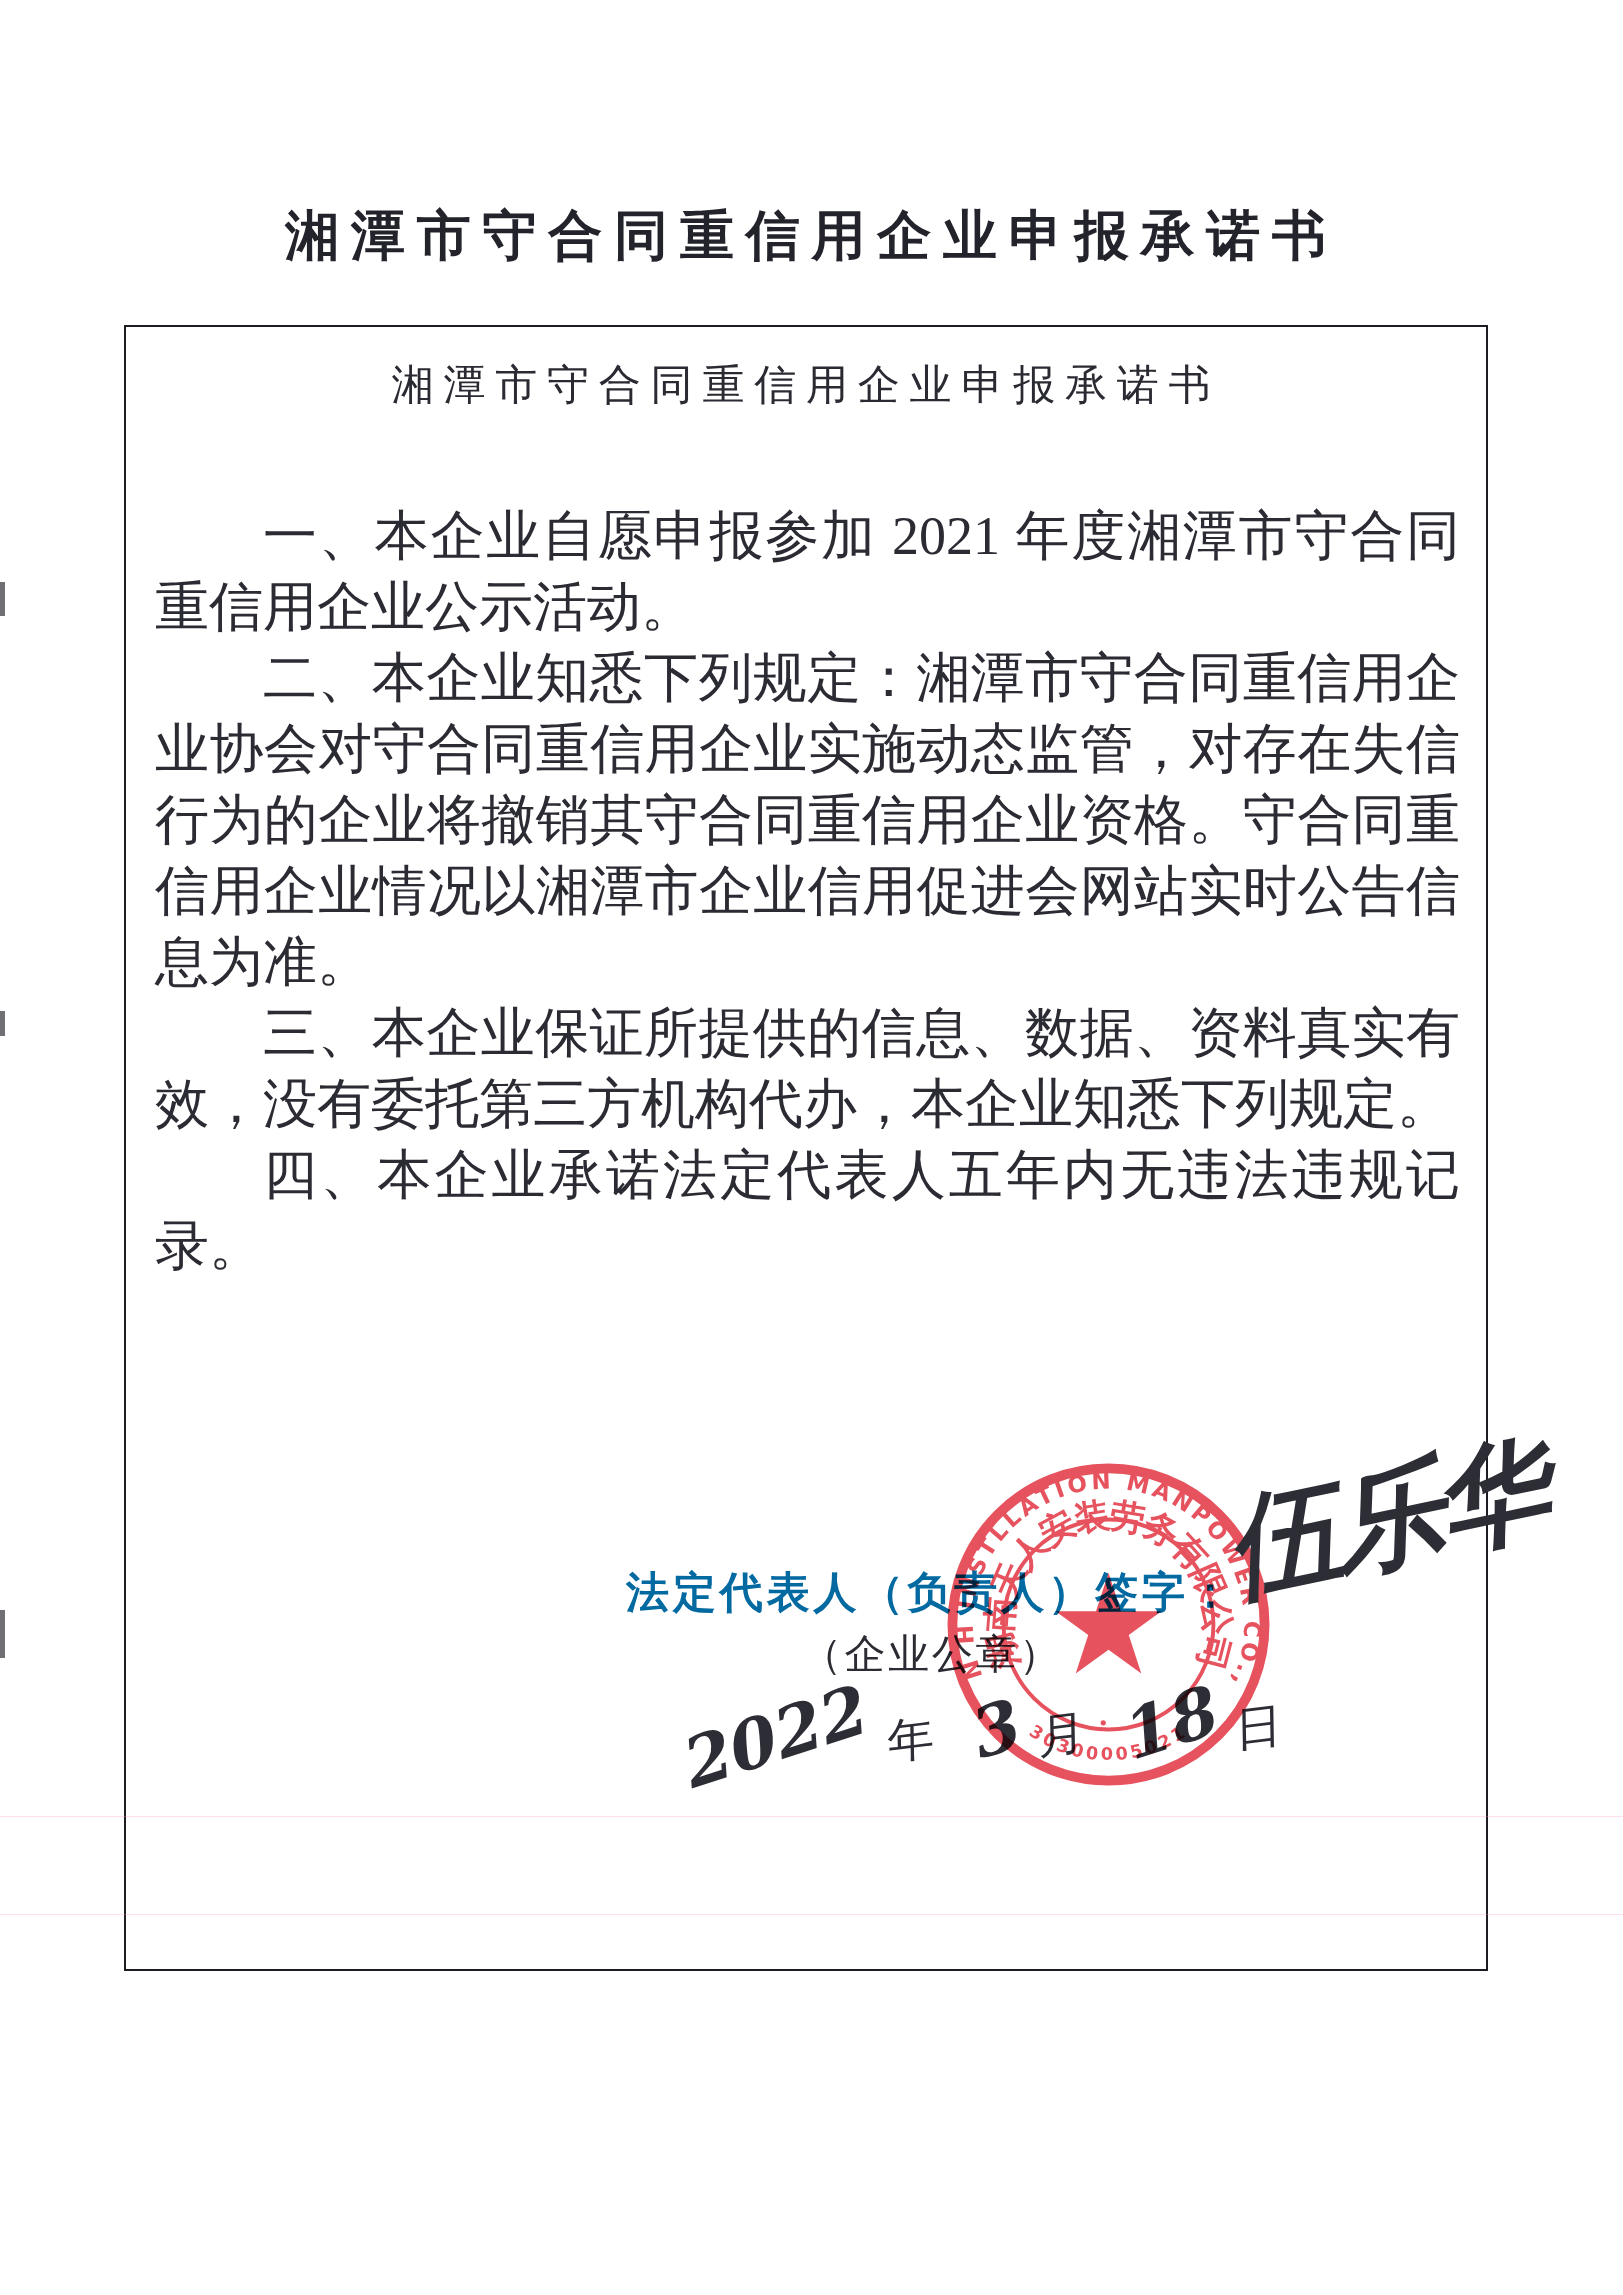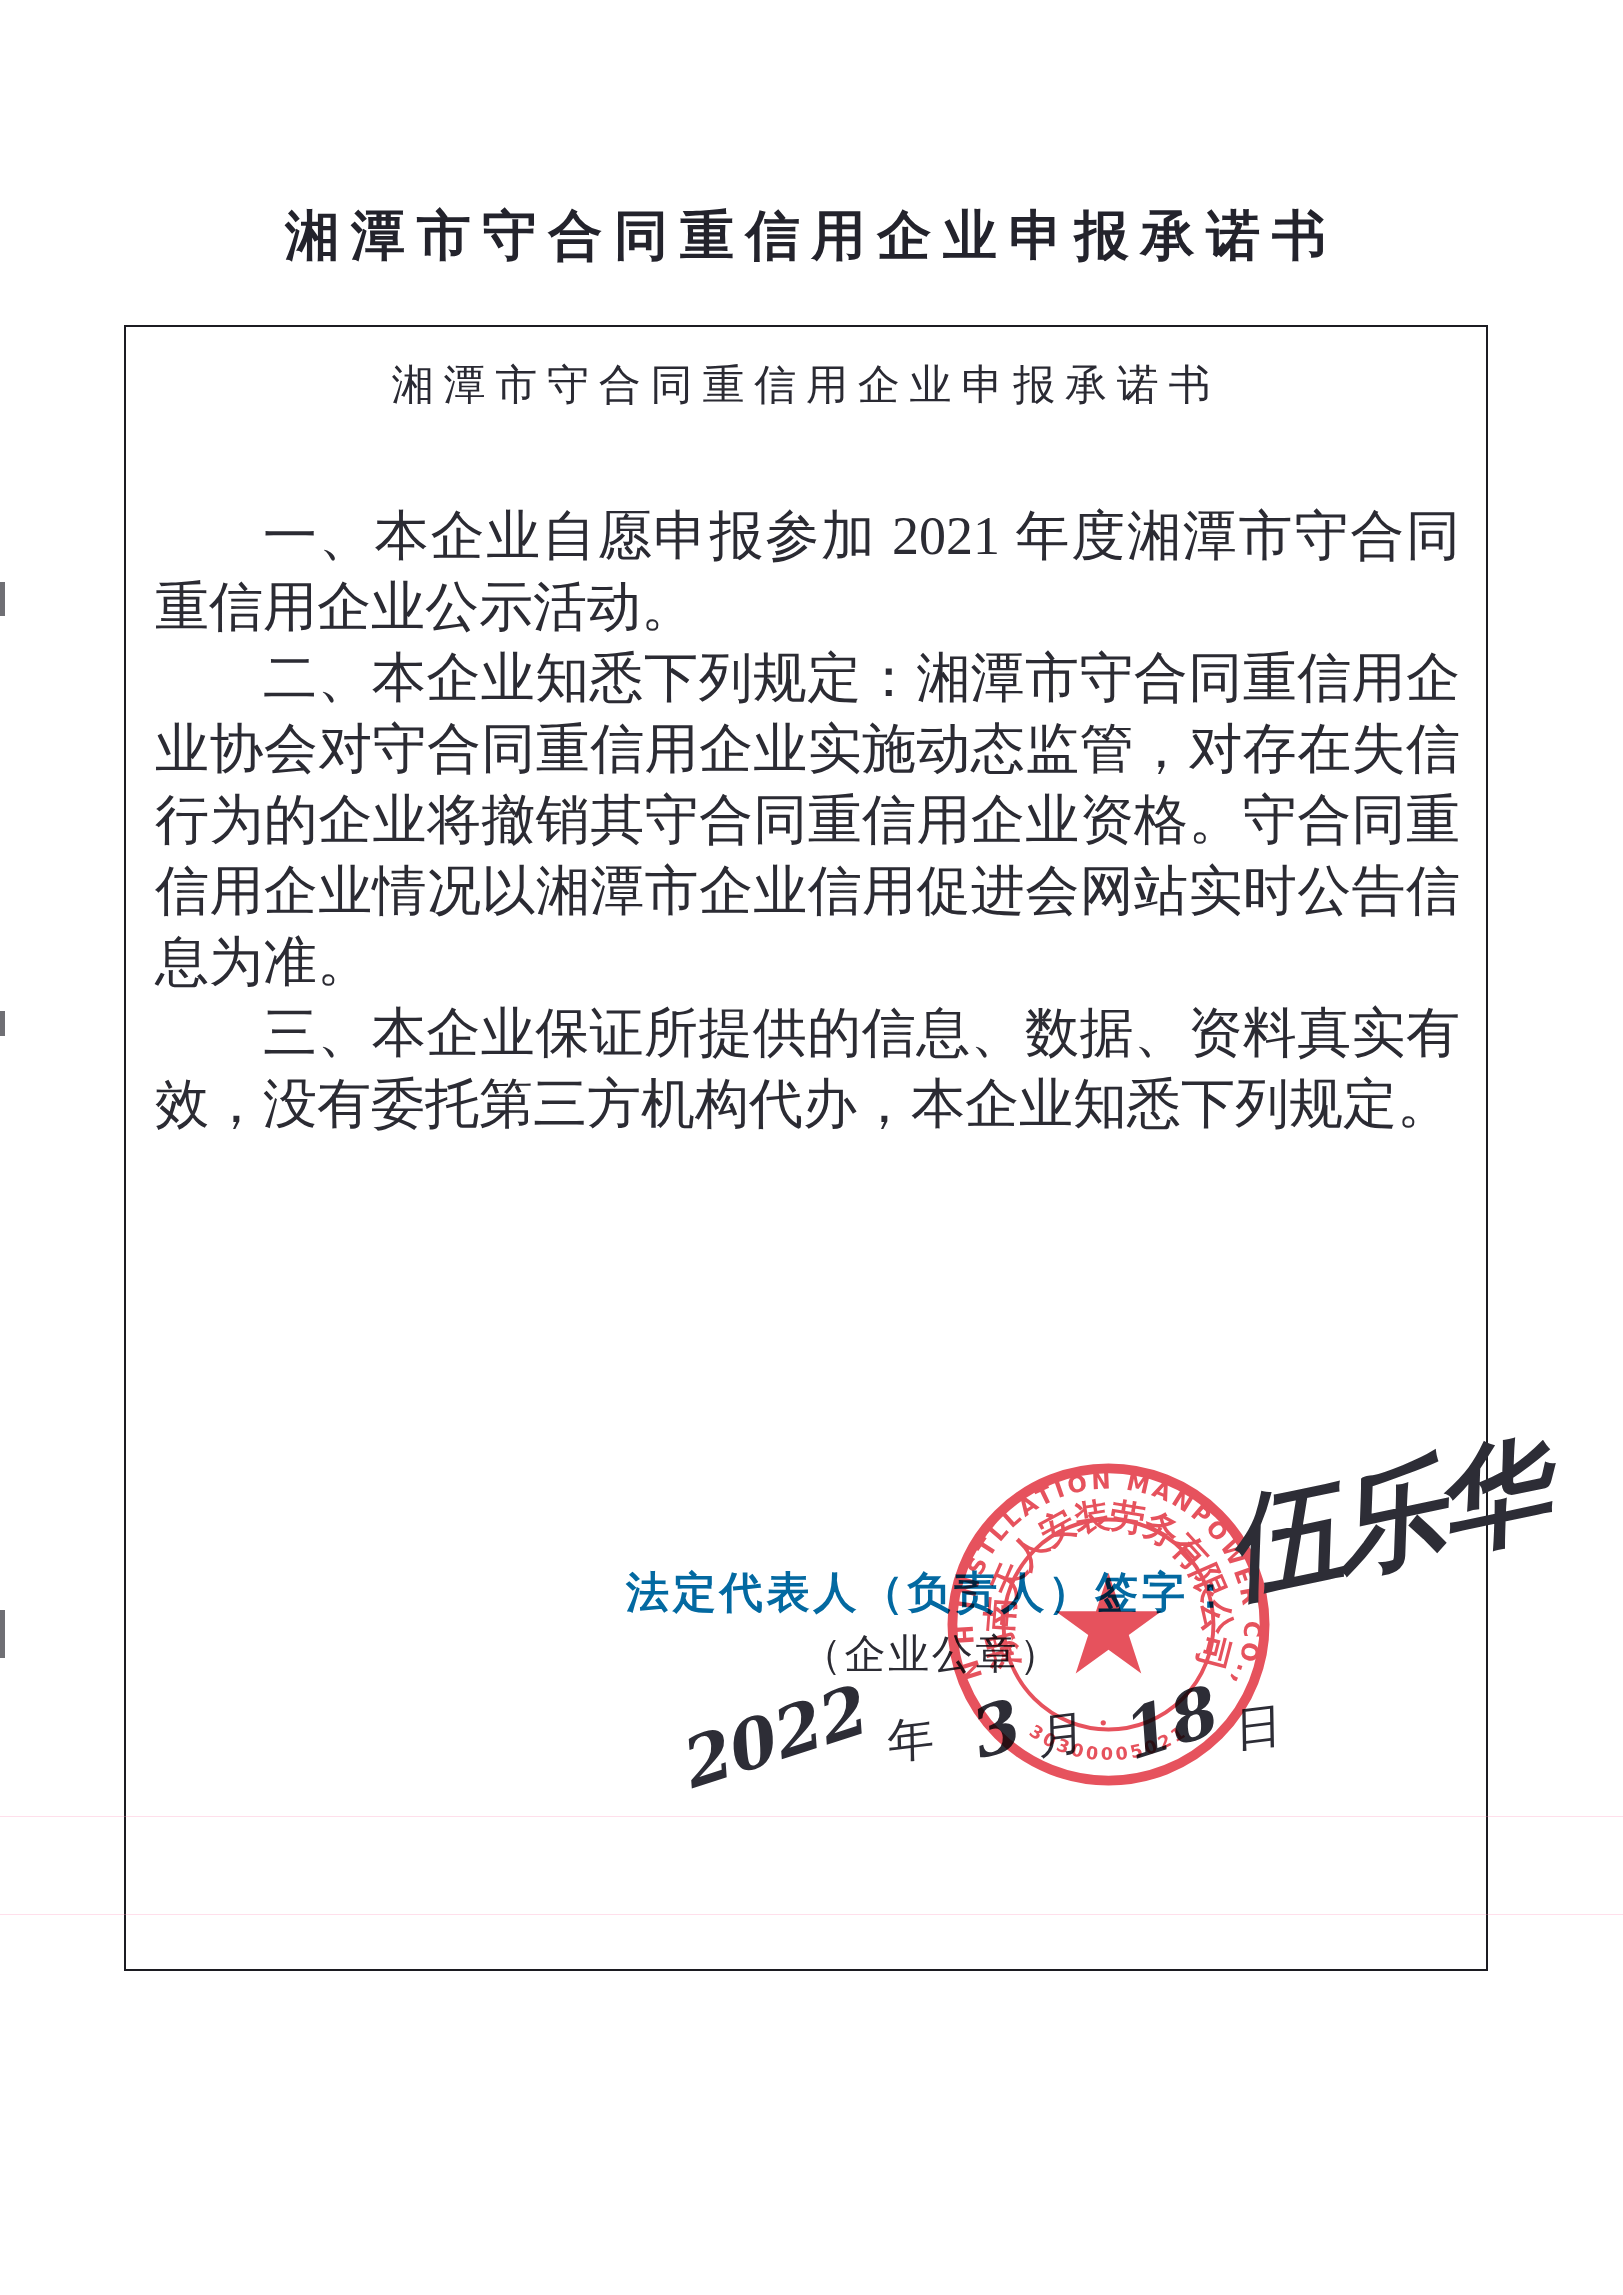--- a/index.html
+++ b/index.html
@@ -122,20 +122,21 @@
 <div class="page">
 
   <h1 class="main-title">湘潭市守合同重信用企业申报承诺书</h1>
 
   <div class="doc-box">
     <div class="box-title">湘潭市守合同重信用企业申报承诺书</div>
     <div class="box-body">
       <p>一、本企业自愿申报参加 2021 年度湘潭市守合同重信用企业公示活动。</p>
       <p>二、本企业知悉下列规定：湘潭市守合同重信用企业协会对守合同重信用企业实施动态监管，对存在失信行为的企业将撤销其守合同重信用企业资格。守合同重信用企业情况以湘潭市企业信用促进会网站实时公告信息为准。</p>
       <p>三、本企业保证所提供的信息、数据、资料真实有效，没有委托第三方机构代办，本企业知悉下列规定。</p>
+      <p>四、本企业承诺法定代表人五年内无违法违规记录。</p>
     </div>
   </div>
 
   <div class="sig-label">法定代表人（负责人）签字：</div>
 
   <div class="seal-note">（企业公章）</div>
 
   <div class="date-line handwriting">
     <span class="hw">2022</span><span class="unit">年</span><span class="hw">3</span><span class="unit">月</span><span class="hw">18</span><span class="unit">日</span>
   </div>

